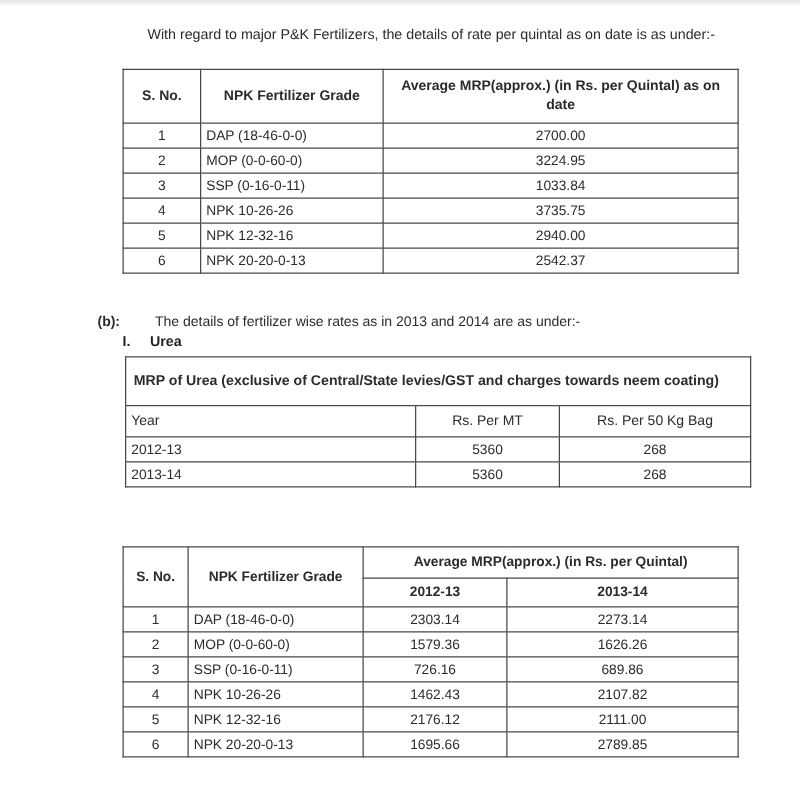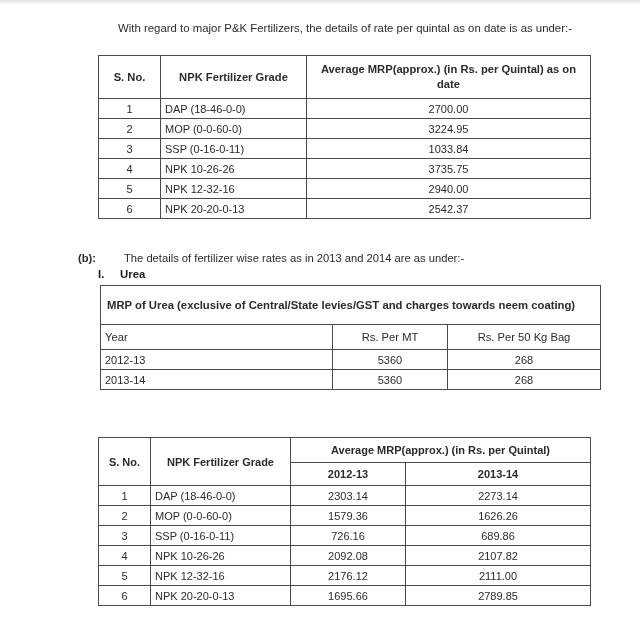--- a/index.html
+++ b/index.html
@@ -260,21 +260,21 @@
       </tr>
       <tr>
         <td class="dt c">3</td>
         <td class="dt l">SSP (0-16-0-11)</td>
         <td class="dt c">726.16</td>
         <td class="dt c">689.86</td>
       </tr>
       <tr>
         <td class="dt c">4</td>
         <td class="dt l">NPK 10-26-26</td>
-        <td class="dt c">2092.08</td>
+        <td class="dt c">1462.43</td>
         <td class="dt c">2107.82</td>
       </tr>
       <tr>
         <td class="dt c">5</td>
         <td class="dt l">NPK 12-32-16</td>
         <td class="dt c">2176.12</td>
         <td class="dt c">2111.00</td>
       </tr>
       <tr>
         <td class="dt c">6</td>

